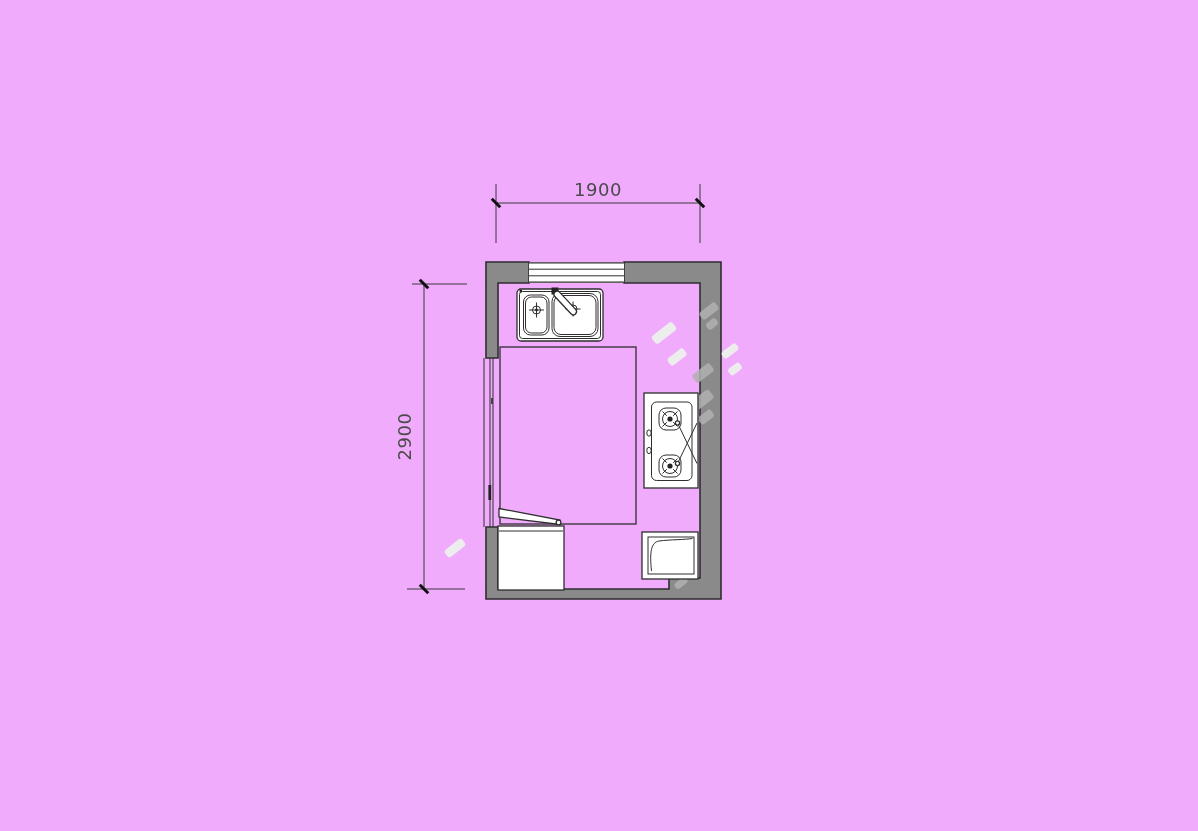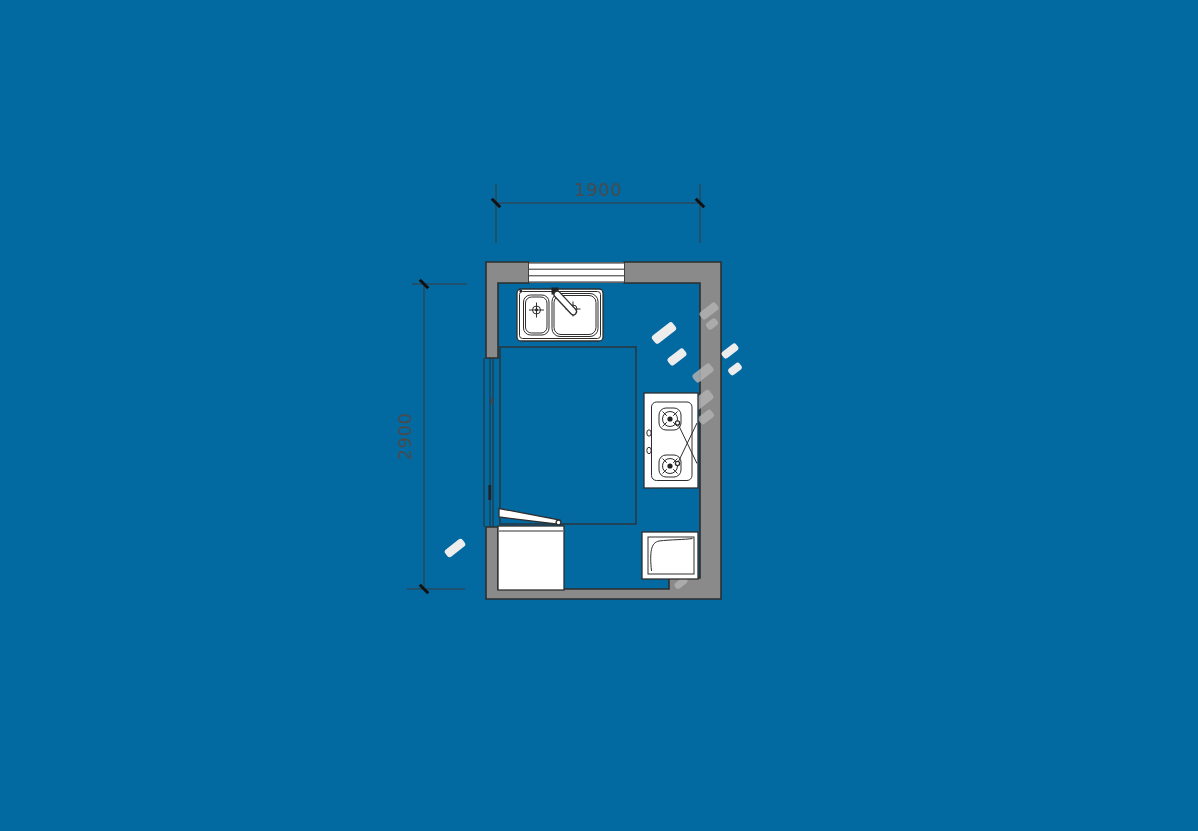--- a/index.html
+++ b/index.html
@@ -1,19 +1,19 @@
 <!DOCTYPE html>
 <html><head>
 <meta charset="utf-8">
 <style>
   html,body{margin:0;padding:0;background:#fff;}
   .canvas{
     position:relative;
     width:1198px;height:831px;
-    background:#0369a1;
+    background:#f0abfc;
     overflow:hidden;
     font-family:"DejaVu Sans", sans-serif;
   }
   svg{position:absolute;left:0;top:0;}
   .wall{fill:#8a8a8a;stroke:#2e2e2e;stroke-width:1.6;stroke-linejoin:miter;}
   .ln{fill:none;stroke:#2e2e2e;stroke-width:1.3;}
   .lnf{fill:#ffffff;stroke:#2e2e2e;stroke-width:1.3;}
   .thin{fill:none;stroke:#2e2e2e;stroke-width:1;}
   .dim{fill:none;stroke:#3a3a3a;stroke-width:1;}
   .tick{fill:#111111;}

